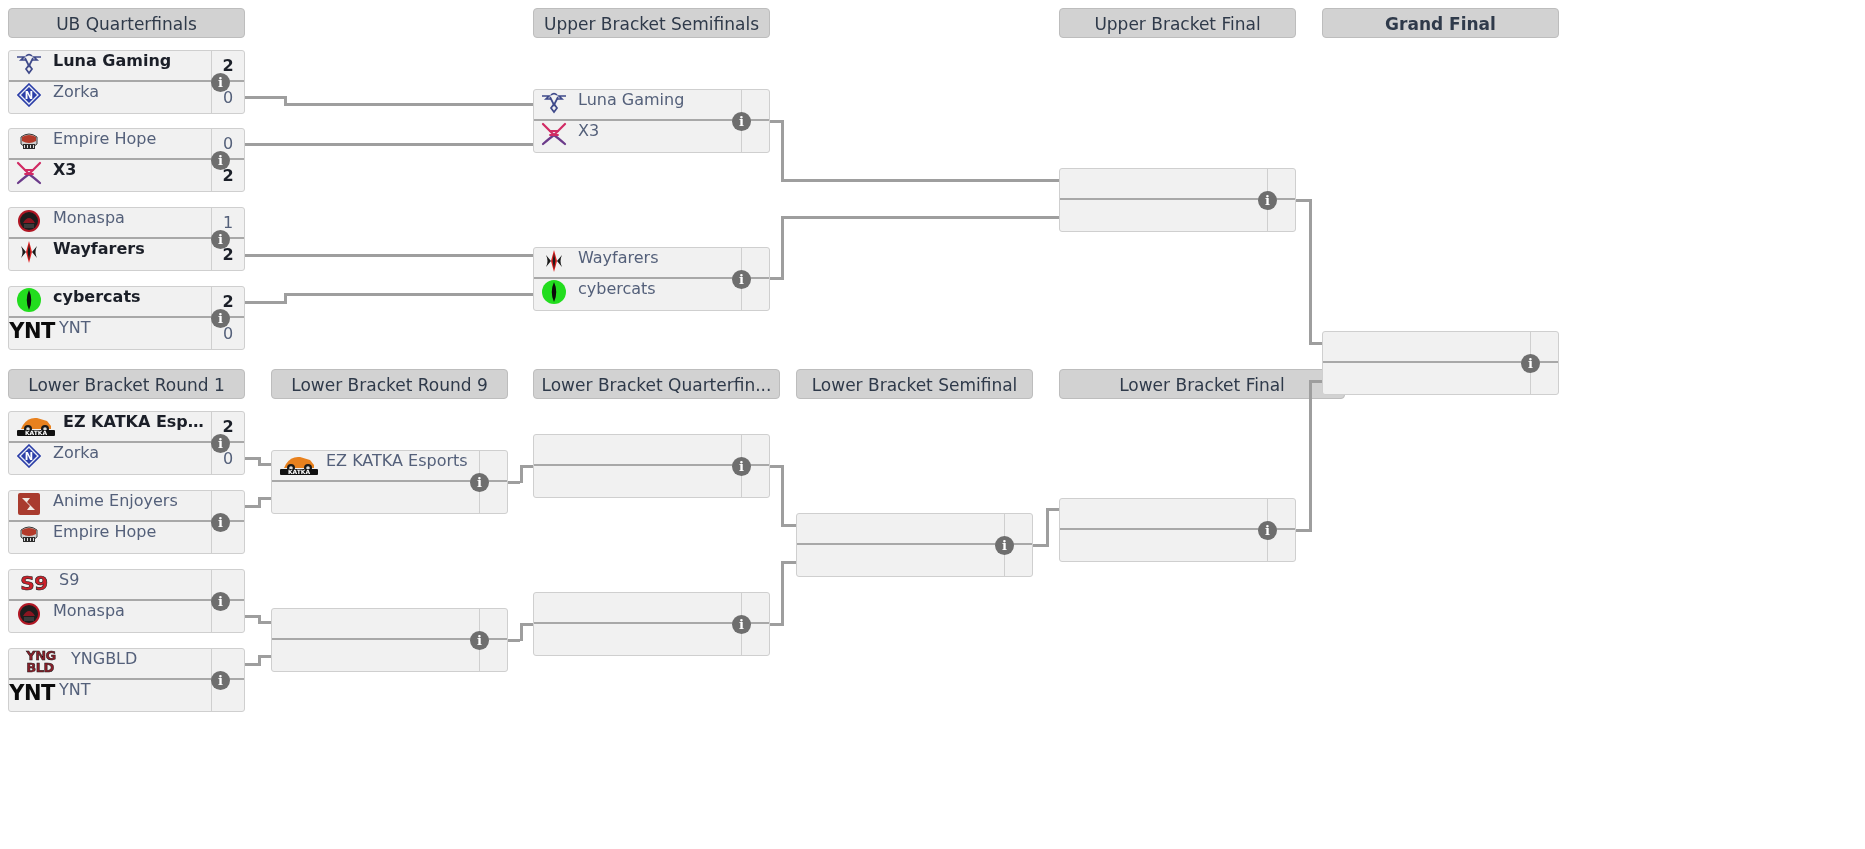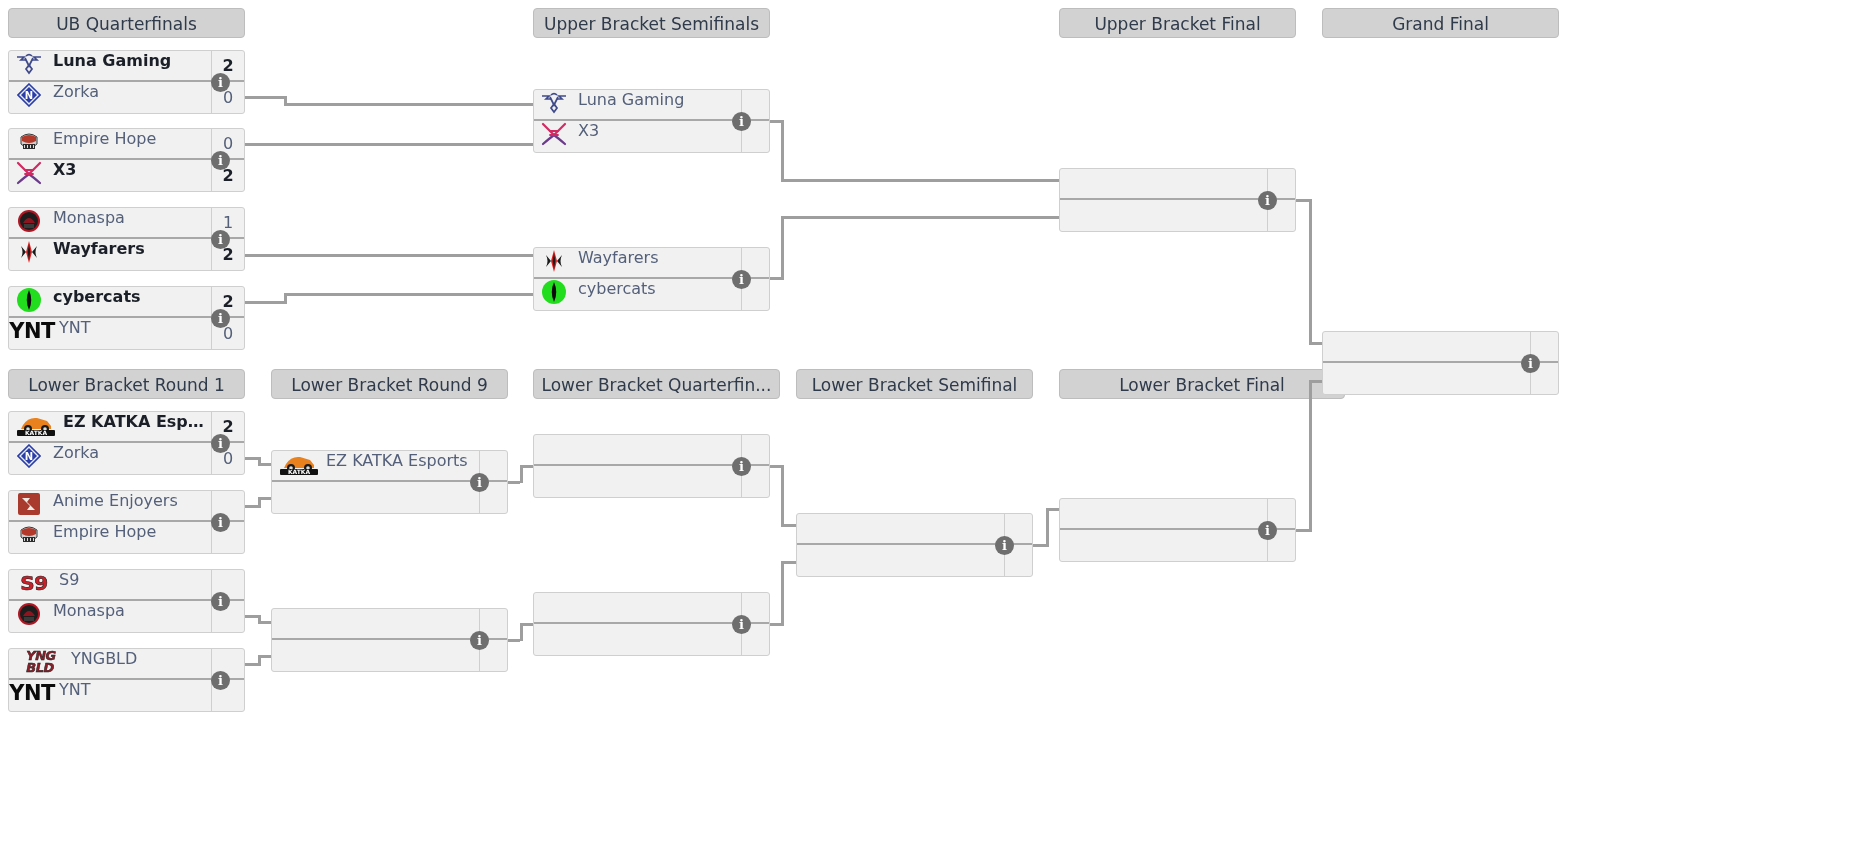--- a/index.html
+++ b/index.html
@@ -72,21 +72,21 @@
   }
 </style>
 </head>
 <body>
 
 <div id="stage">
 
   <div class="round-header" style="left:8px;top:8px;width:237px;">UB Quarterfinals</div>
   <div class="round-header" style="left:533px;top:8px;width:237px;">Upper Bracket Semifinals</div>
   <div class="round-header" style="left:1059px;top:8px;width:237px;">Upper Bracket Final</div>
-  <div class="round-header" style="left:1322px;top:8px;width:237px;">Grand Final</div>
+  <div class="round-header" style="left:1322px;top:8px;width:237px;font-weight:bold;">Grand Final</div>
 
   <div class="round-header" style="left:8px;top:369px;width:237px;">Lower Bracket Round 1</div>
   <div class="round-header" style="left:271px;top:369px;width:237px;">Lower Bracket Round 9</div>
   <div class="round-header" style="left:533px;top:369px;width:247px;">Lower Bracket Quarterfin...</div>
   <div class="round-header" style="left:796px;top:369px;width:237px;">Lower Bracket Semifinal</div>
   <div class="round-header" style="left:1059px;top:369px;width:286px;">Lower Bracket Final</div>
 
   <div class="ln lnh" style="left:245px;top:96px;width:42px;"></div>
   <div class="ln lnv" style="left:284px;top:96px;height:9px;"></div>
   <div class="ln lnh" style="left:284px;top:103px;width:249px;"></div>
@@ -421,21 +421,21 @@
           </svg>
       </span>
       <span class="tname">Monaspa</span>
       <span class="score"></span>
     </div>
     <span class="info" style="right:14px;top:22px;">i</span>
   </div>
 
   <div class="match" style="left:8px;top:648px;width:237px;">
     <div class="row top">
-      <span class="logo" style="width:56px;min-width:56px;margin-left:4px;font-style:italic;">
+      <span class="logo" style="width:56px;min-width:56px;margin-left:4px;">
         <span class="txtlogo" style="font-size:13px;color:#8c1f2a;line-height:12px;text-align:left;
               -webkit-text-stroke:0.5px #1a1a1a;">YNG<br>BLD</span>
       </span>
       <span class="tname" style="padding-left:2px;">YNGBLD</span>
       <span class="score"></span>
     </div>
     <div class="row bottom">
       <span class="logo" style="width:46px;min-width:46px;margin-left:0;">
         <span class="txtlogo" style="font-size:21px;color:#0b0b0b;">YNT</span>
       </span>

